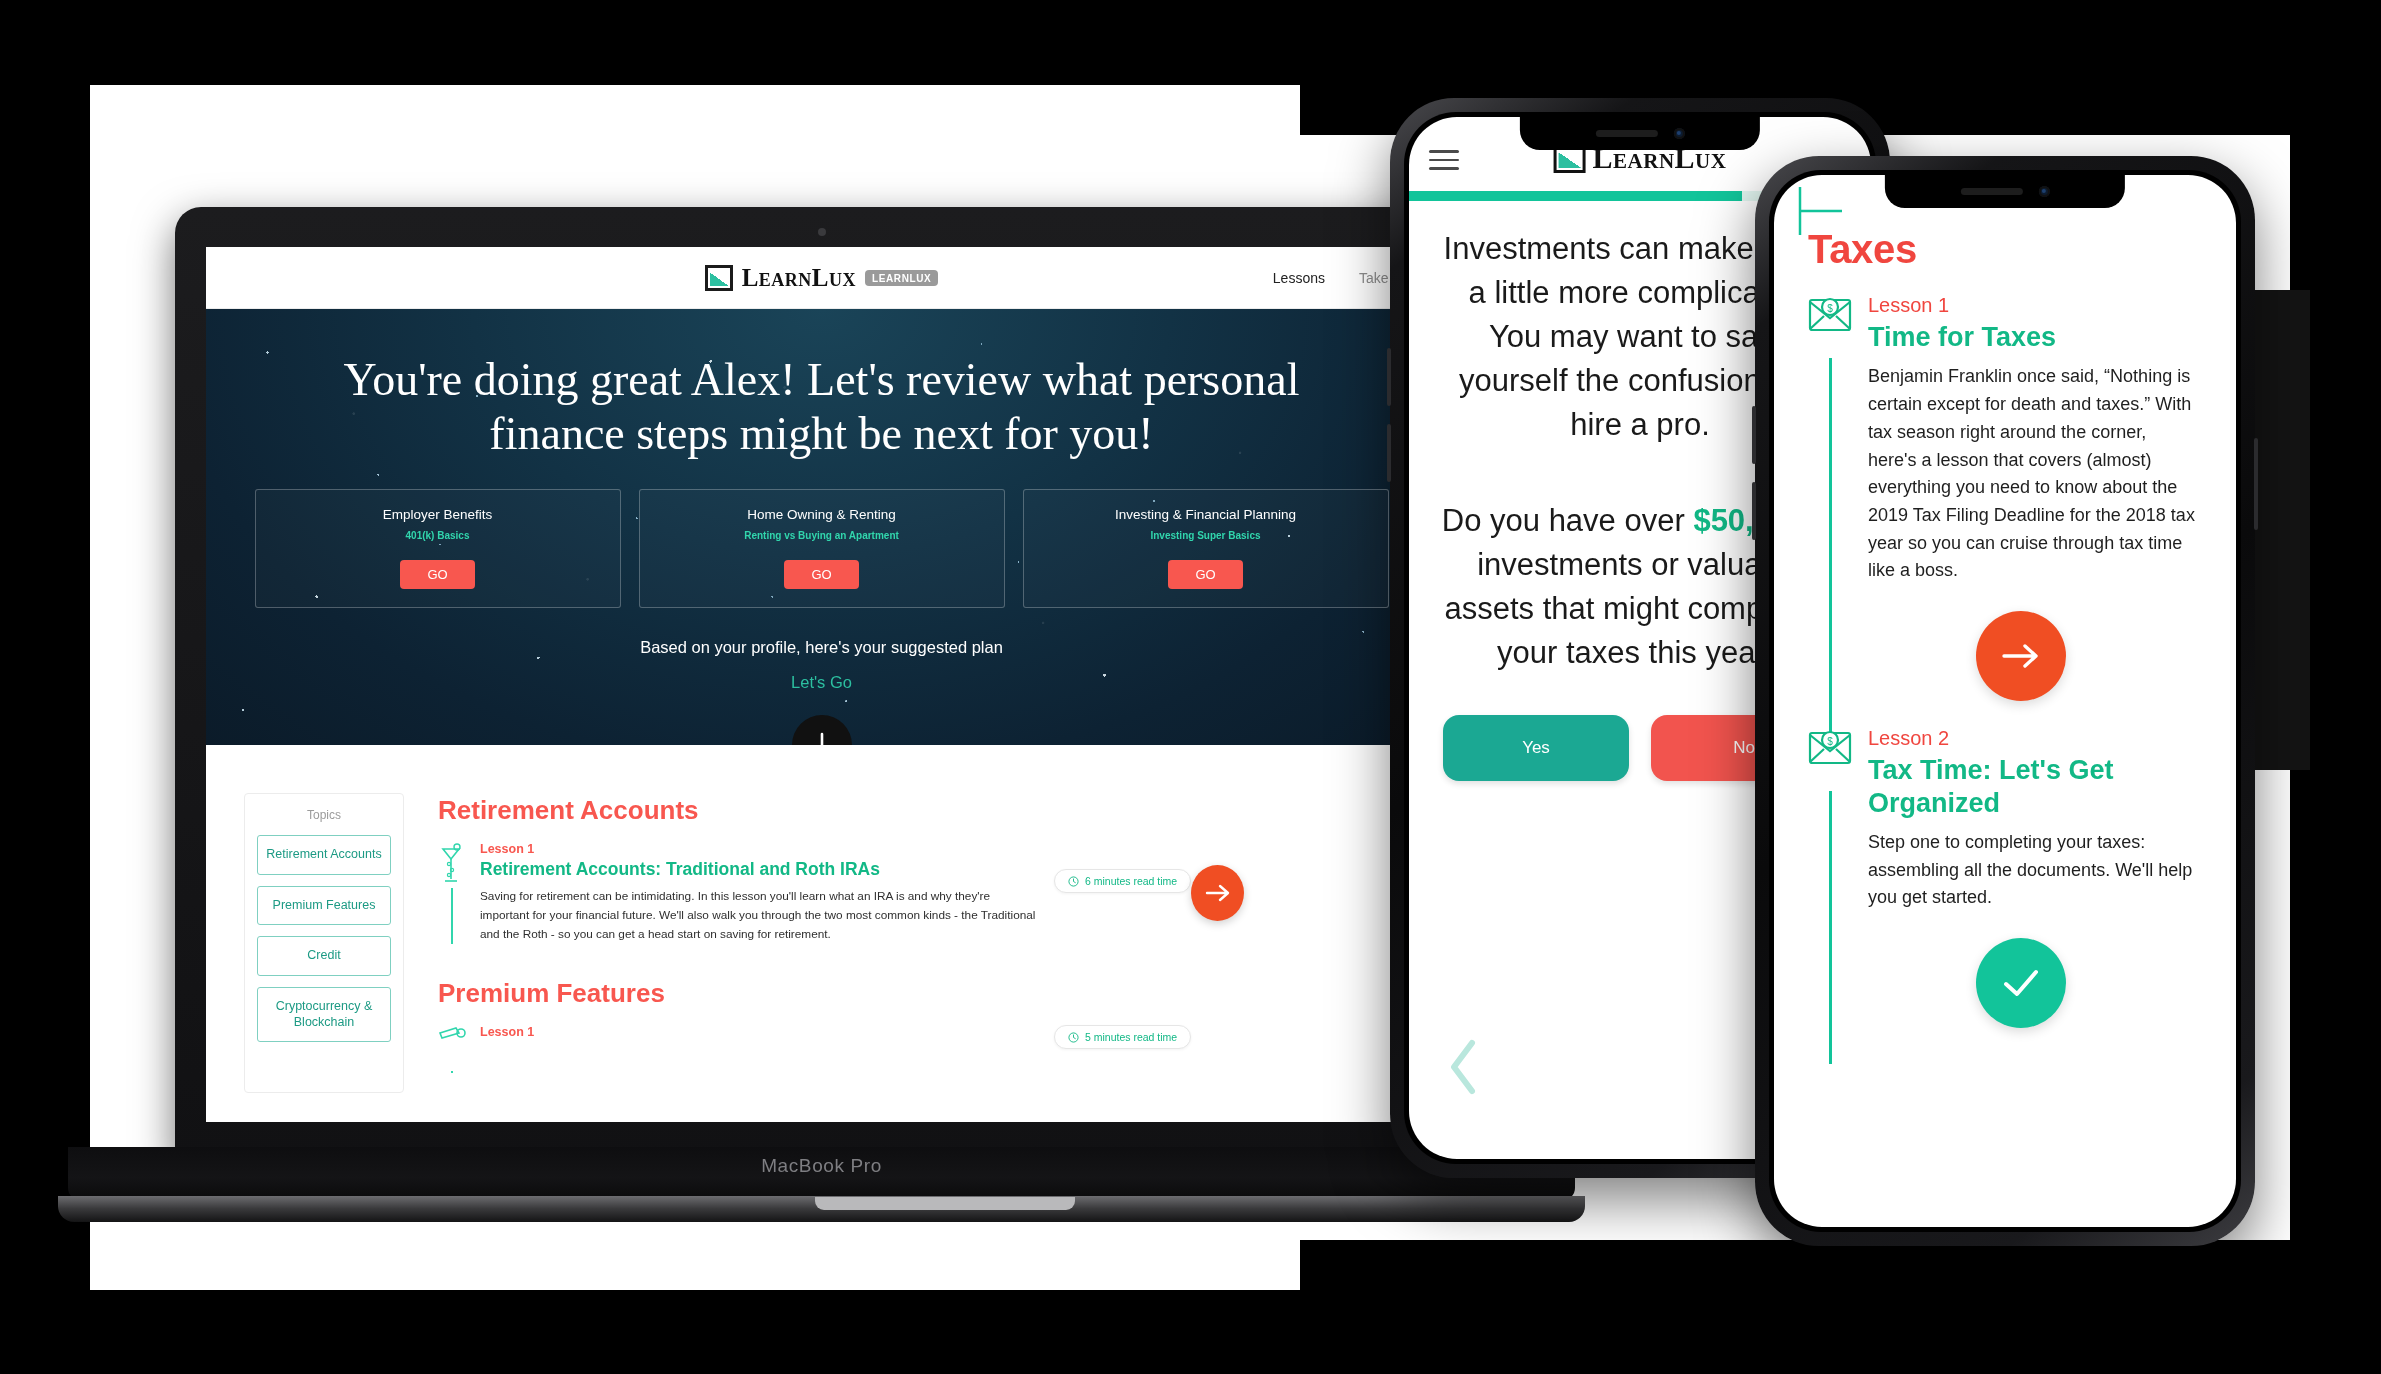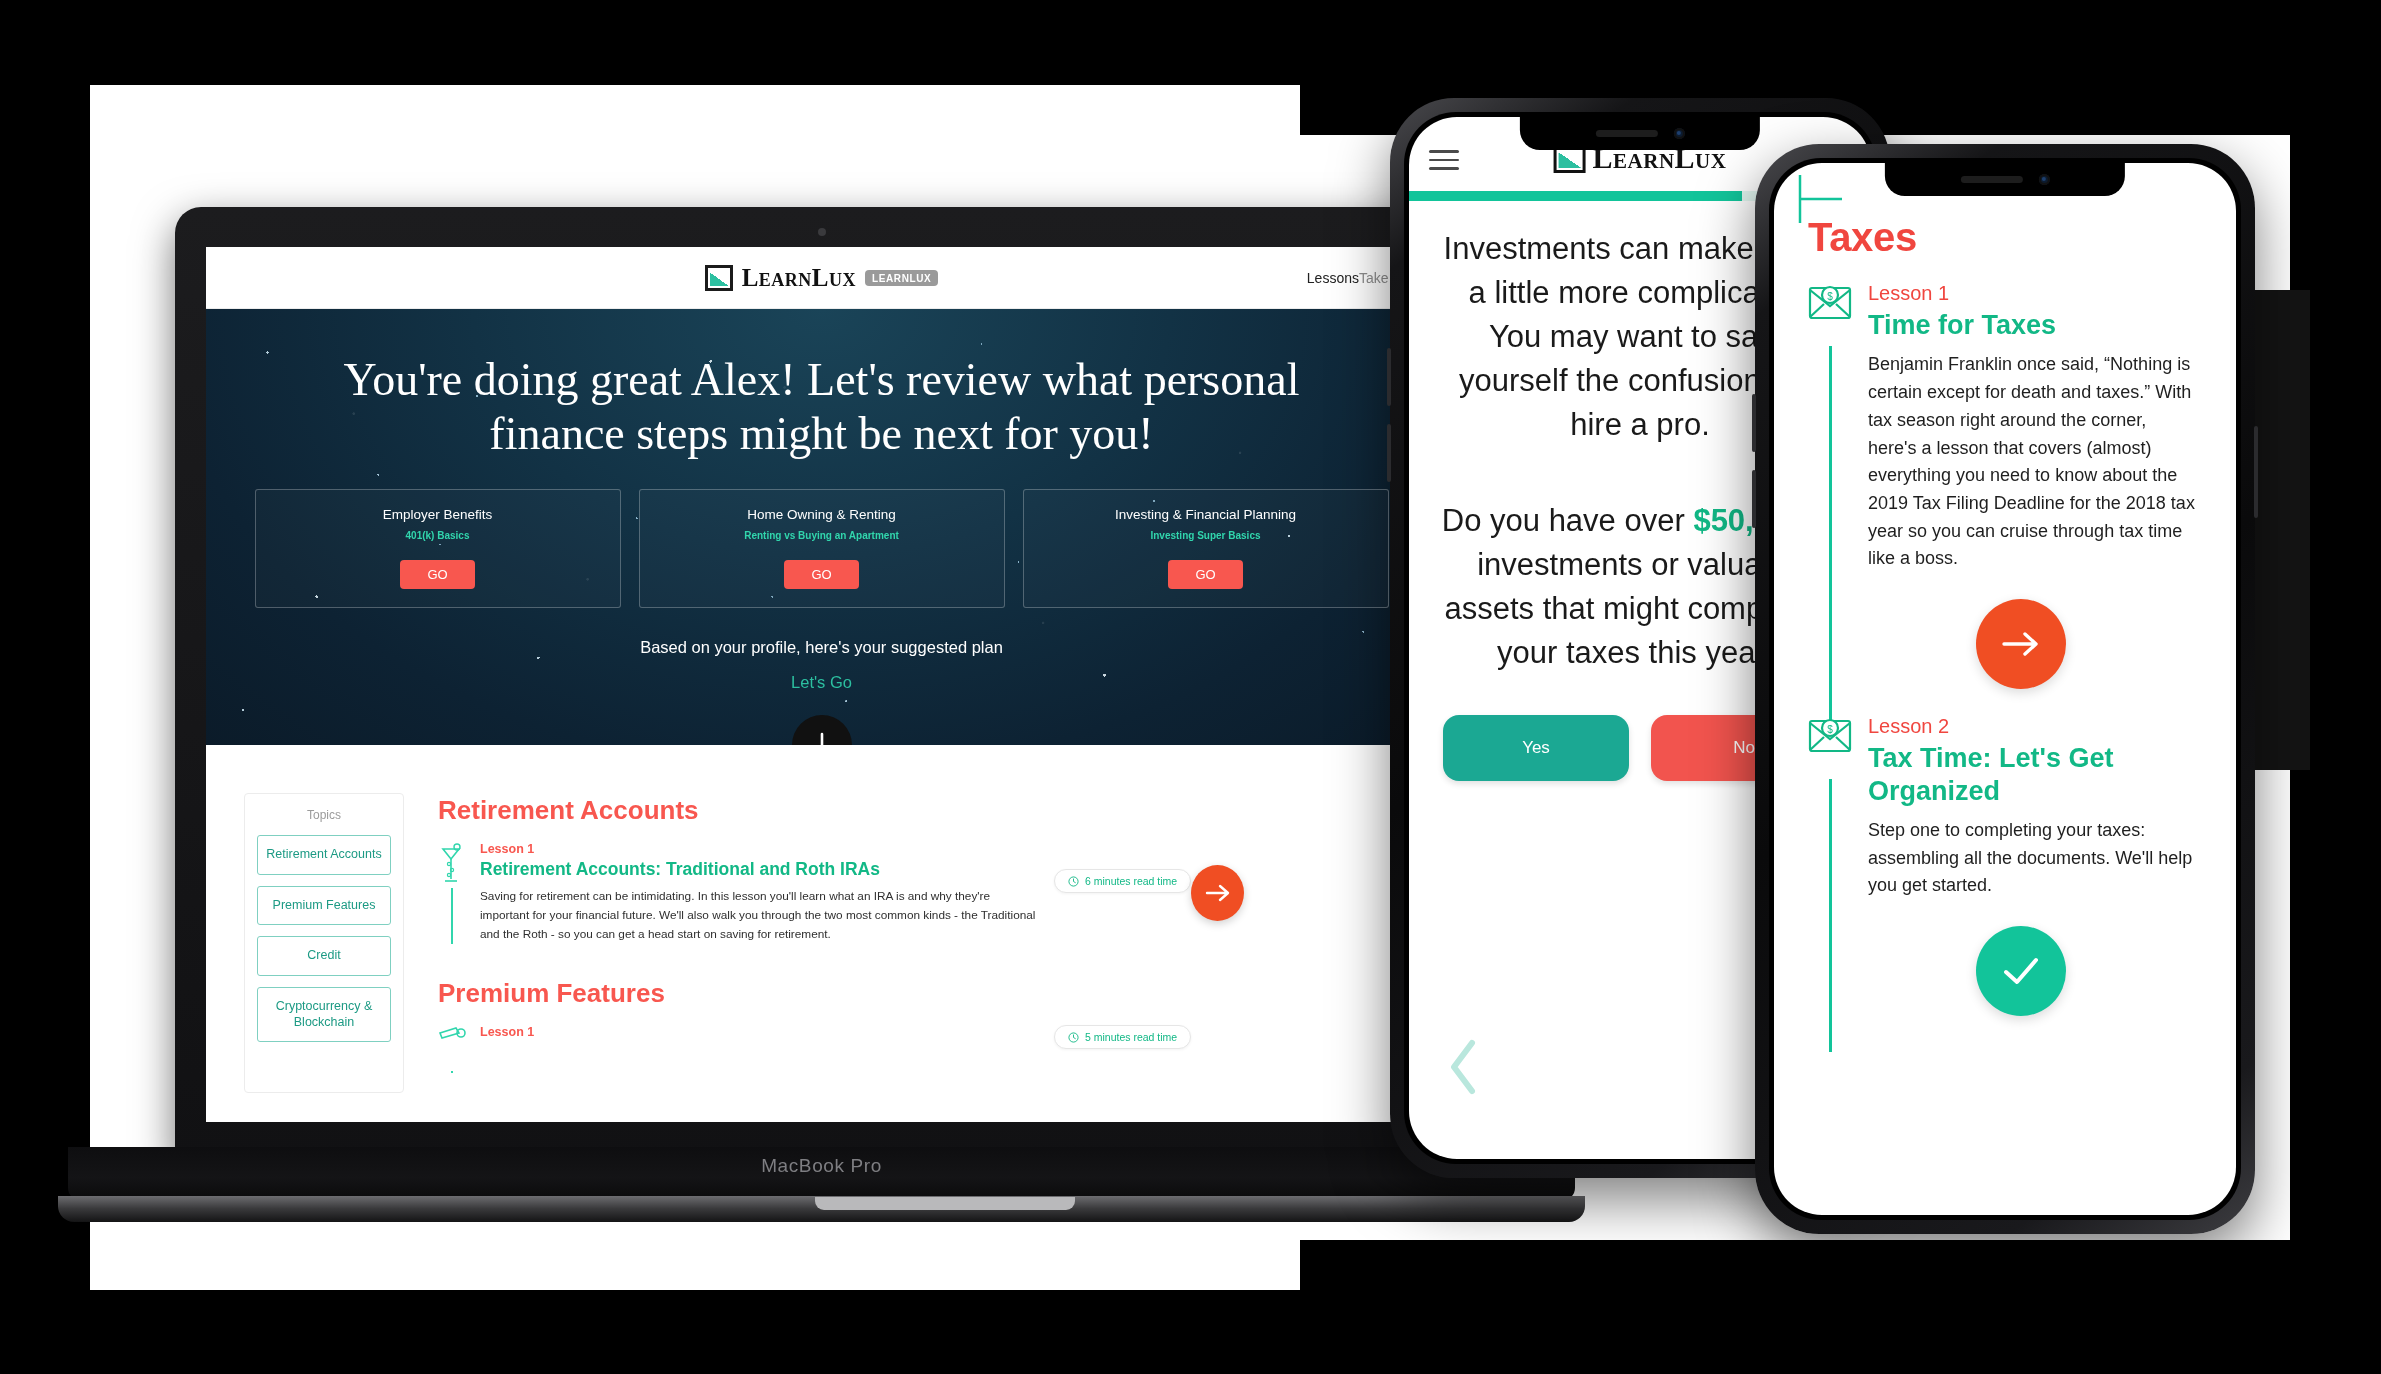--- a/index.html
+++ b/index.html
@@ -59,21 +59,21 @@
     background:
       linear-gradient(to top right, #2cbfa0 0%, #2cbfa0 52%, transparent 52%);
   }
   .brandtext { font-family:"Liberation Serif", serif; font-weight:bold; font-size:25px;
     letter-spacing:.5px; color:#111; font-variant:small-caps; }
   .brandpill {
     background:#9a9a9a; color:#fff; font-size:10px; font-weight:bold;
     border-radius:4px; padding:3px 7px 2px; letter-spacing:.6px;
   }
   .nav-links { position:absolute; right:22px; top:50%; transform:translateY(-50%);
-    display:flex; }
+    display:flex; gap:34px; }
   .nav-links a { font-size:14px; color:#222; text-decoration:none; }
   .nav-links a.muted { color:#8d8d8d; }
 
   .hero {
     position:relative; height:436px;
     background:
       radial-gradient(circle at 12% 24%, rgba(255,255,255,.10) 0 1px, transparent 1.6px),
       radial-gradient(circle at 31% 62%, rgba(255,255,255,.09) 0 1px, transparent 1.6px),
       radial-gradient(circle at 47% 18%, rgba(255,255,255,.08) 0 1px, transparent 1.6px),
       radial-gradient(circle at 68% 72%, rgba(255,255,255,.09) 0 1px, transparent 1.6px),
@@ -212,21 +212,21 @@
   .yn-row { display:flex; gap:22px; justify-content:center; padding:40px 34px 0; }
   .yn {
     flex:1; border:none; border-radius:16px; color:#fff; font-size:17px;
     padding:23px 0; cursor:pointer; box-shadow:0 3px 6px rgba(0,0,0,.12);
   }
   .yn.yes { background:#1ba893; }
   .yn.no  { background:#f2544e; }
   .chev-left { position:absolute; left:38px; bottom:52px; color:#b9e7dd; font-size:52px; font-weight:300; }
 
   
-  #phone-right { left:1755px; top:144px; width:500px; height:1090px; }
+  #phone-right { left:1755px; top:156px; width:500px; height:1090px; }
   .tax-screen { padding:52px 38px 0 34px; }
   .tax-h { color:#f0463f; font-size:40px; font-weight:bold; margin-bottom:22px; letter-spacing:-.3px;}
   .tax-lesson { display:flex; gap:16px; position:relative; }
   .tax-icon { width:44px; flex:none; }
   .tax-rule { position:absolute; left:21px; top:64px; bottom:-10px; width:2.5px; background:#12c49a; }
   .tax-no { color:#f0463f; font-size:20px; margin-bottom:4px; }
   .tax-title { color:#12b886; font-size:27px; font-weight:bold; line-height:1.2; margin-bottom:10px; }
   .tax-text { color:#1f1f1f; font-size:18px; line-height:1.54; }
   .tax-circle {
     width:90px; height:90px; border-radius:50%; display:flex; align-items:center;

